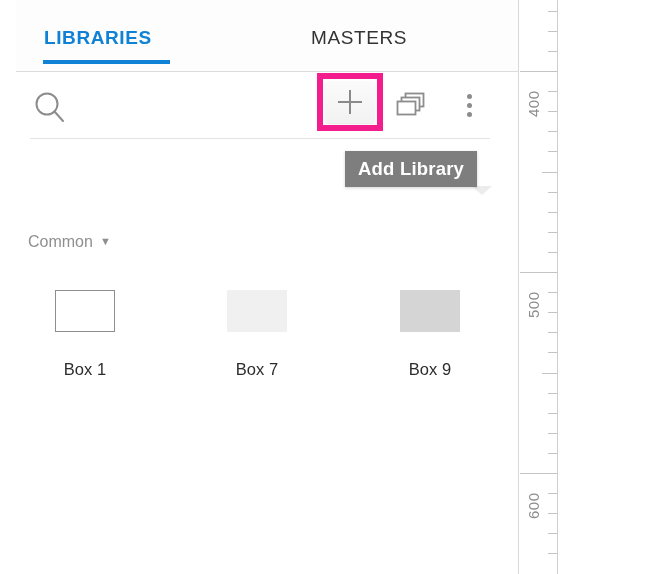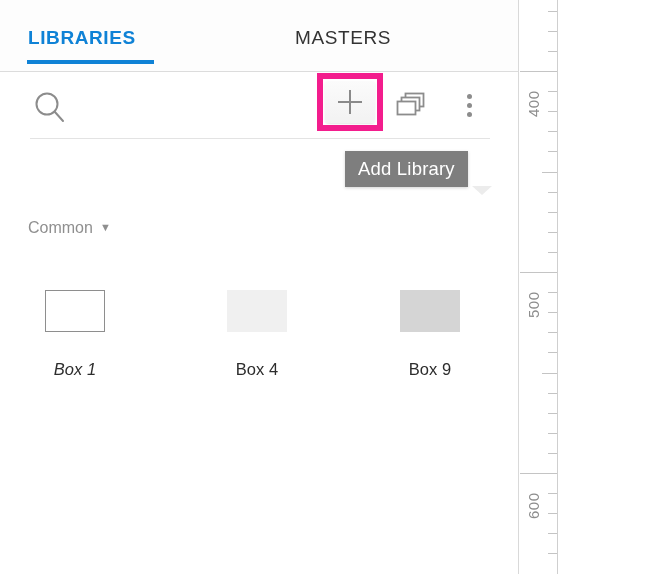--- a/index.html
+++ b/index.html
@@ -31,21 +31,21 @@
     height: 574px;
     background: #ffffff;
     border-right: 1px solid #d9d9d9;
     box-sizing: border-box;
     overflow: hidden;
   }
 
   
   .tabbar {
     position: absolute;
-    left: 0;
+    left: 16px;
     top: 0;
     width: 518px;
     height: 72px;
     background: #fdfdfd;
     border-bottom: 1px solid #dcdcdc;
     box-sizing: border-box;
   }
   .tab {
     position: absolute;
     top: 27px;
@@ -205,21 +205,21 @@
     top: 45px;
     width: 459px;
     height: 1px;
     background: #9a9a9a;
   }
 
   
   .category {
     position: absolute;
     left: 28px;
-    top: 219px;
+    top: 233px;
     font-size: 16px;
     color: #8f8f8f;
     cursor: pointer;
     white-space: nowrap;
   }
   .category .cat-caret {
     display: inline-block;
     margin-left: 7px;
     font-size: 11px;
     vertical-align: 2px;
@@ -236,21 +236,21 @@
   .grid-row {
     position: relative;
     height: 148px;
   }
   .cell {
     position: absolute;
     width: 150px;
     text-align: center;
     cursor: pointer;
   }
-  .cell.c0 { left: 0; font-style: italic; }
+  .cell.c0 { left: 10px; }
   .cell.c1 { left: 182px; }
   .cell.c2 { left: 355px; }
   .cell .thumb {
     height: 66px;
     display: flex;
     align-items: center;
     justify-content: center;
   }
   .cell .caption {
     margin-top: 16px;
@@ -334,20 +334,21 @@
     padding: 0 13px;
     display: flex;
     align-items: center;
     background: #7e7e7e;
     color: #ffffff;
     font-size: 18.5px;
     letter-spacing: 0.2px;
     z-index: 20;
     box-shadow: 0 1px 3px rgba(0,0,0,0.18);
     white-space: nowrap;
+    font-weight: bold;
   }
   .tooltip-caret {
     position: absolute;
     left: 472px;
     top: 186px;
     width: 0;
     height: 0;
     border-left: 10px solid transparent;
     border-right: 10px solid transparent;
     border-top: 9px solid #ececec;
@@ -410,21 +411,21 @@
           <div class="thumb">
             <div class="shape-box outline"></div>
           </div>
           <div class="caption">Box 1</div>
         </div>
 
         <div class="cell c1">
           <div class="thumb">
             <div class="shape-box fill-light"></div>
           </div>
-          <div class="caption">Box 4</div>
+          <div class="caption">Box 7</div>
         </div>
 
         <div class="cell c2">
           <div class="thumb">
             <div class="shape-box fill-dark"></div>
           </div>
           <div class="caption">Box 9</div>
         </div>
       </div>
 

